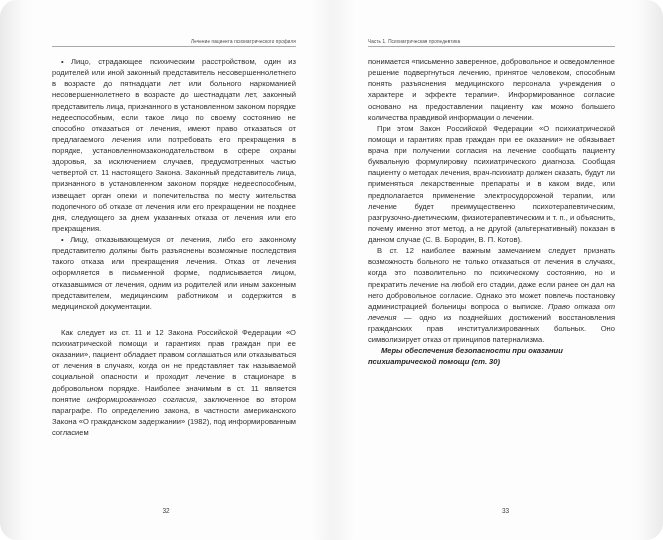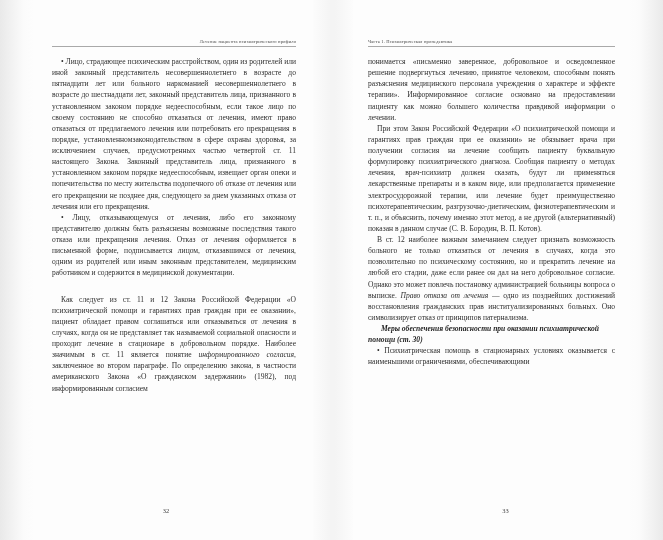--- a/index.html
+++ b/index.html
@@ -6,22 +6,23 @@
     margin: 0;
     padding: 0;
     background: #ffffff;
   }
   .spread {
     position: relative;
     width: 663px;
     height: 540px;
     background: #fdfdfd;
     overflow: hidden;
-    font-family: Liberation Serif, serif;
+    font-family: Liberation Sans, sans-serif;
     color: #2b2b2b;
+    border-radius: 17px;
   }
   
   .scan-shade-left {
     position: absolute;
     left: 0; top: 0; width: 34px; height: 540px;
     background: linear-gradient(to right, #e9e9e9 0%, #fbfbfb 70%, #fdfdfd 100%);
     pointer-events: none;
   }
   .scan-shade-right {
     position: absolute;
@@ -144,19 +145,18 @@
 
     <div class="body-col">
       <p class="para noindent">понимается «письменно заверенное, добровольное и осведомленное решение подвергнуться лечению, принятое человеком, способным понять разъяснения медицинского персонала учреждения о характере и эффекте терапии». Информированное согласие основано на предоставлении пациенту как можно большего количества правдивой информации о лечении.</p>
 
       <p class="para">При этом Закон Российской Федерации «О психиатрической помощи и гарантиях прав граждан при ее оказании» не обязывает врача при получении согласия на лечение сообщать пациенту буквальную формулировку психиатрического диагноза. Сообщая пациенту о методах лечения, врач-психиатр должен сказать, будут ли применяться лекарственные препараты и в каком виде, или предполагается применение электросудорожной терапии, или лечение будет преимущественно психотерапевтическим, разгрузочно-диетическим, физиотерапевтическим и т. п., и объяснить, почему именно этот метод, а не другой (альтернативный) показан в данном случае (С. В. Бородин, В. П. Котов).</p>
 
       <p class="para"><span>В ст. 12 наиболее важным замечанием следует признать возможность больного не только отказаться от лечения в случаях, когда это позволительно по психическому состоянию, но и прекратить лечение на любой его стадии, даже если ранее он дал на него добровольное согласие. Однако это может повлечь постановку администрацией больницы вопроса о выписке. </span><span class="it">Право отказа от лечения</span><span> — одно из позднейших достижений восстановления гражданских прав институализированных больных. Оно символизирует отказ от принципов патернализма.</span></p>
 
       <p class="heading-sub gap-before">Меры обеспечения безопасности при оказании психиатрической помощи (ст. 30)</p>
 
-      <p class="para bullet">• Психиатрическая помощь в стационарных условиях оказывается с наименьшими ограничениями, обеспечивающими</p>
     </div>
 
     <div class="folio">33</div>
   </div>
 
 </div>
 
 </body></html>

